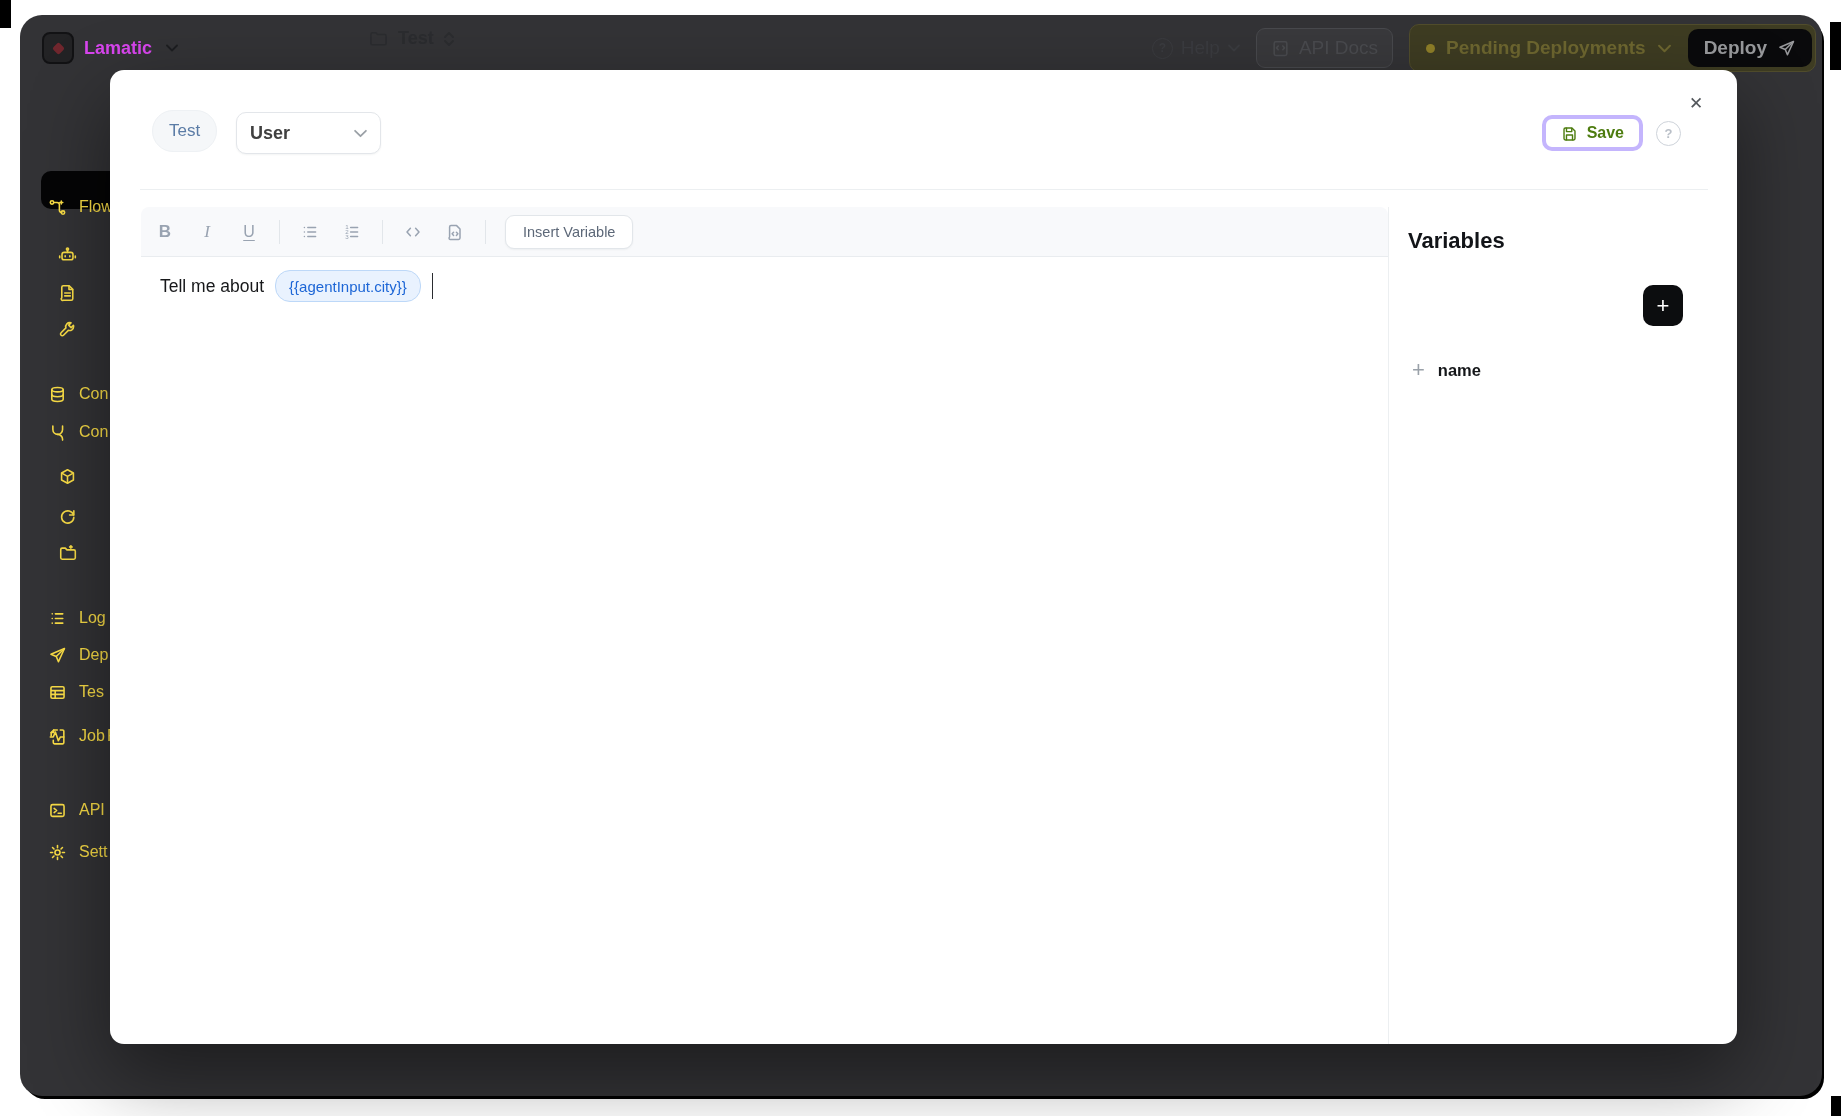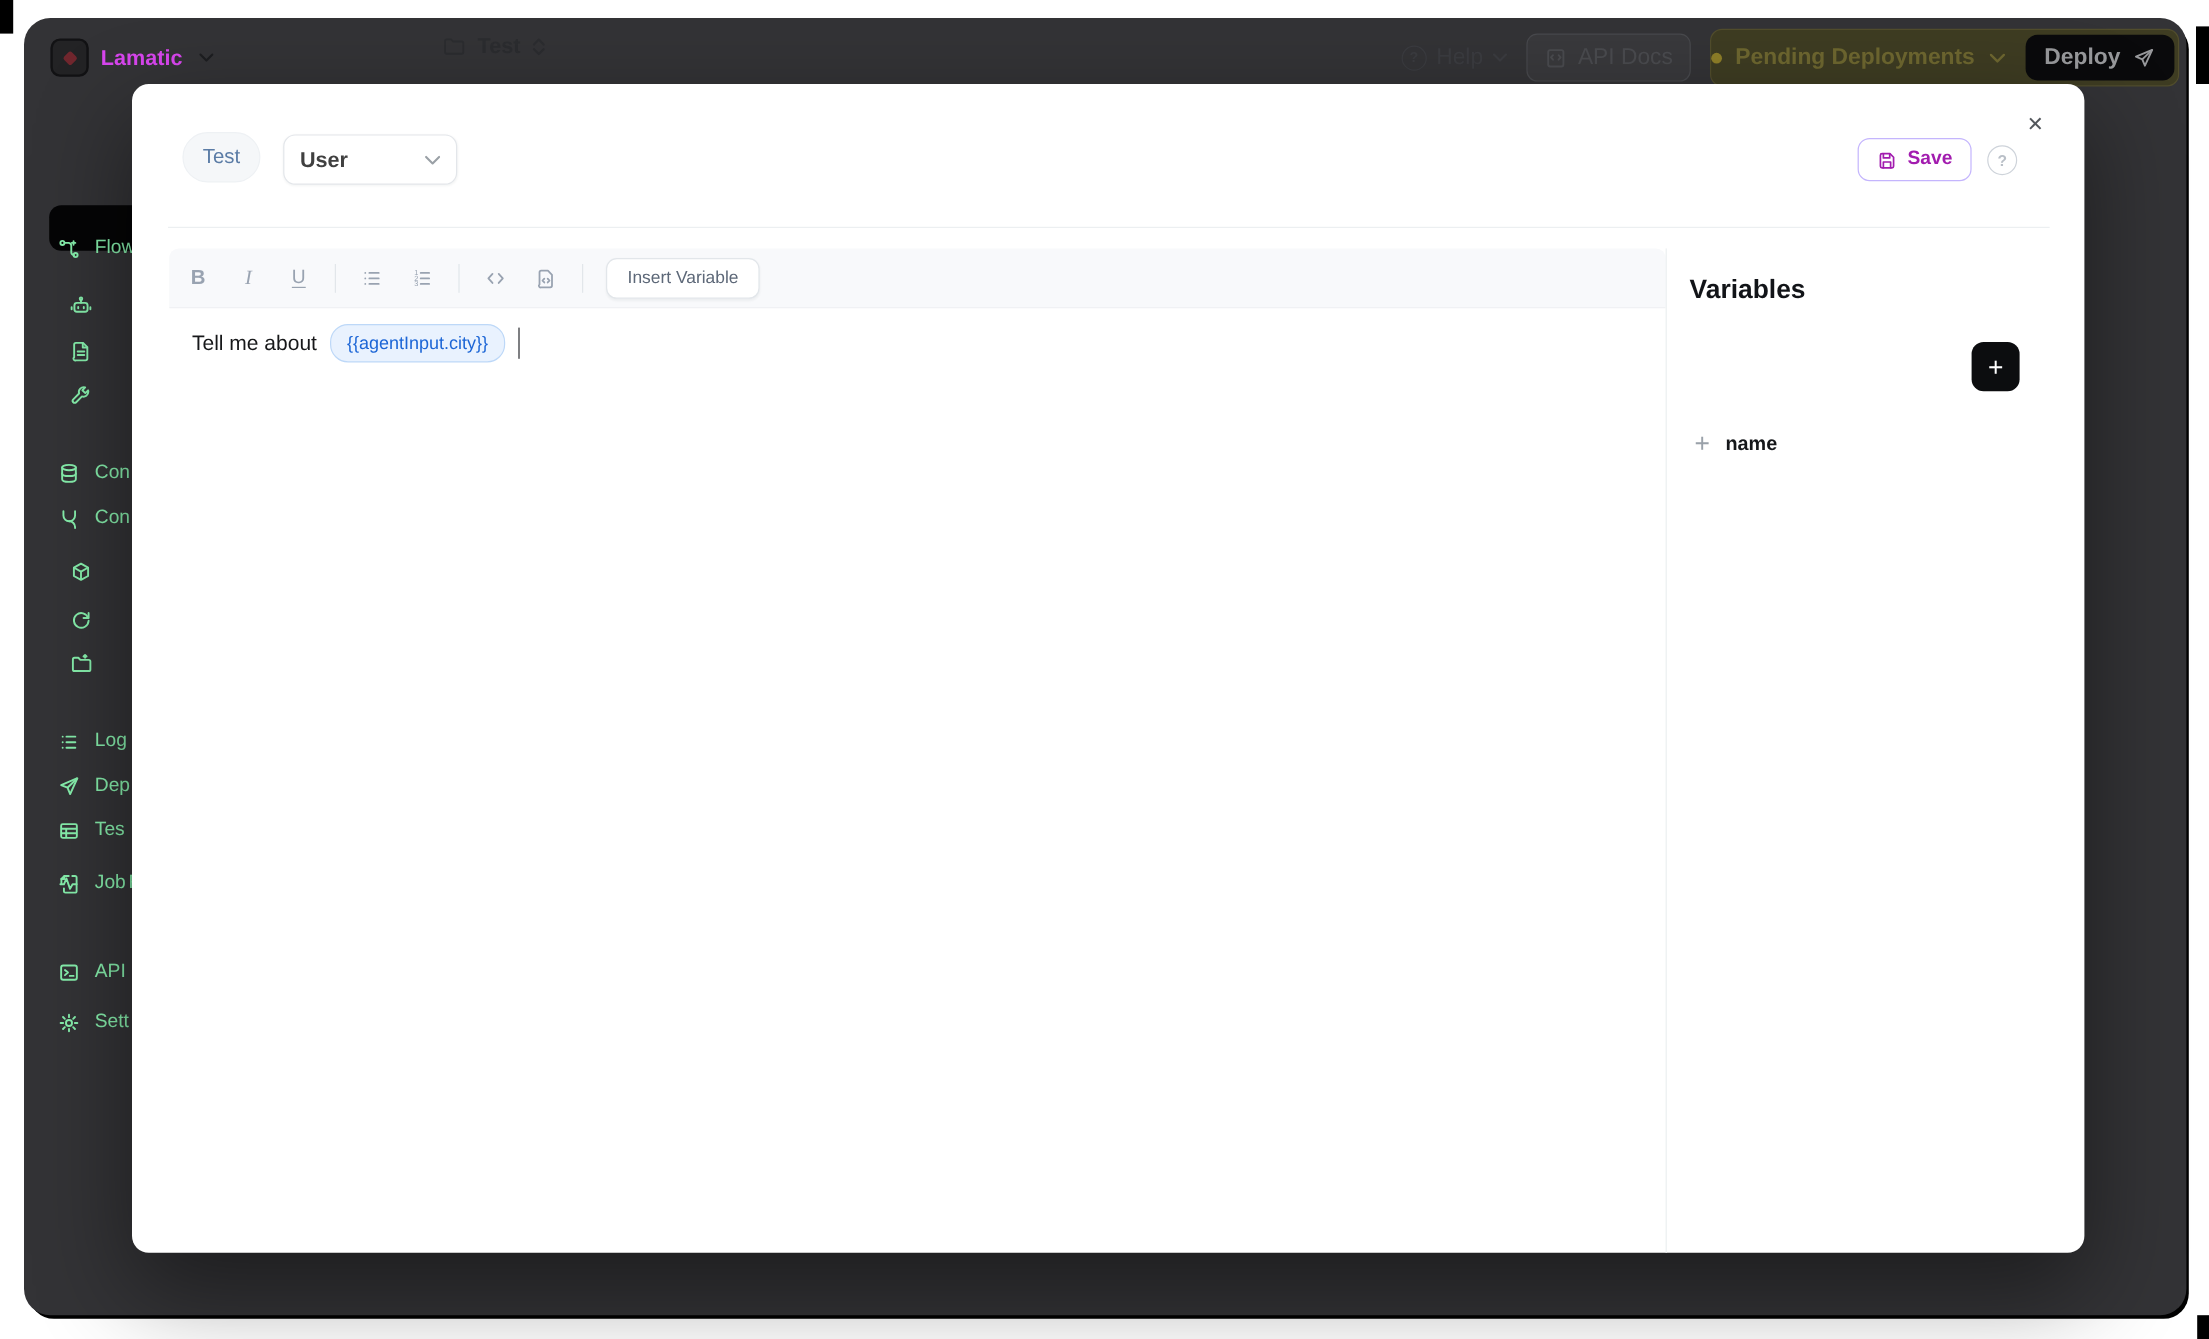--- a/index.html
+++ b/index.html
@@ -17,48 +17,48 @@
   .tb-chevron{margin-left:14px;color:#1d1e21;}
   .proj{position:absolute;left:326px;top:5px;display:flex;align-items:center;gap:9px;color:#2b2c2f;
         font-size:18px;font-weight:600;}
   .tb-right{margin-left:auto;display:flex;align-items:center;gap:16px;}
   .help-grp{display:flex;align-items:center;gap:8px;color:#3b3c40;font-size:19px;}
   .help-q{width:19px;height:19px;border-radius:50%;border:1.6px solid #3b3c40;font-size:12px;
           display:flex;align-items:center;justify-content:center;font-weight:700;}
   .apidocs{display:flex;align-items:center;gap:9px;height:38px;padding:0 14px;border-radius:9px;
            border:1px solid #48494d;background:#39393c;color:#4a4b4f;font-size:19px;}
   .pending{display:flex;align-items:center;height:46px;border-radius:10px;background:#3e3c22;
-           border:1px solid #514d2c;}
+           border:1px solid #514d2c;padding-left:16px;}
   .pend-dot{width:9px;height:9px;border-radius:50%;background:#8f7f28;margin-right:11px;}
   .pend-label{font-size:19px;font-weight:600;color:#6e6730;}
   .pend-chev{margin:0 14px 0 12px;color:#6e6730;}
   .deploy{display:flex;align-items:center;gap:10px;height:38px;margin:3px;padding:0 16px;
           border-radius:10px;background:#0a0a0c;color:#98999c;font-size:19px;font-weight:600;border:none;}
   
   .sidebar{position:absolute;left:0;top:60px;width:230px;bottom:0;}
   .newbtn{position:absolute;left:21px;top:96px;width:110px;height:38px;border-radius:10px;background:#050506;}
-  .srow{position:absolute;display:flex;align-items:center;gap:12px;color:#86efac;font-size:16px;
+  .srow{position:absolute;display:flex;align-items:center;gap:12px;color:#fde047;font-size:16px;
         white-space:nowrap;height:36px;}
   .srow.sub{padding-left:10px;}
   
   .modal{position:absolute;left:110px;top:70px;width:1627px;height:974px;background:#ffffff;
          border-radius:14px;box-shadow:0 30px 80px rgba(0,0,0,.45);}
   .m-close{position:absolute;right:29px;top:22px;width:24px;height:24px;border:none;background:none;
            color:#53575c;font-size:17px;line-height:24px;text-align:center;padding:0;cursor:pointer;}
   .m-badge{position:absolute;left:42px;top:40px;height:42px;min-width:61px;box-sizing:border-box;
            border-radius:21px;background:#f5f7f9;border:1px solid #eef1f4;color:#5b7ca6;font-size:17px;
            display:flex;align-items:center;justify-content:center;padding:0 16px;}
   .m-role{position:absolute;left:126px;top:42px;height:40px;width:117px;border-radius:10px;background:#fff;
           border:1px solid #e3e6ea;box-shadow:0 1px 2px rgba(20,30,40,.05);display:flex;align-items:center;
           padding:0 13px;gap:0;}
   .m-role .lbl{font-size:18px;font-weight:700;color:#404040;}
   .m-role .chv{margin-left:auto;color:#9aa0a6;}
-  .m-save{position:absolute;right:94px;top:45px;height:36px;border-radius:10px;border:1px solid #c4b5fd;
+  .m-save{position:absolute;right:94px;top:45px;height:36px;border-radius:10px;border:4px solid #c4b5fd;
           background:#fff;display:flex;align-items:center;gap:9px;padding:0 15px;font-size:16px;
-          font-weight:600;color:#a21caf;}
+          font-weight:600;color:#4d7c0f;}
   .m-help{position:absolute;right:56px;top:51px;width:23px;height:23px;border-radius:50%;
           border:1.6px solid #ced3da;color:#b9bfc7;font-size:13px;font-weight:700;display:flex;
           align-items:center;justify-content:center;}
   .m-hdiv{position:absolute;left:30px;right:29px;top:119px;height:1px;background:#eceff1;}
   .m-vdiv{position:absolute;left:1278px;top:137px;bottom:0;width:1px;background:#eceff1;}
   
   .toolbar{position:absolute;left:31px;top:137px;width:1247px;height:50px;background:#f8f9fb;
            border-bottom:1px solid #e9ecef;border-radius:8px 8px 0 0;display:flex;align-items:center;
            color:#99a3b1;box-sizing:border-box;}
   .tbtn{width:42px;height:50px;display:flex;align-items:center;justify-content:center;background:none;

